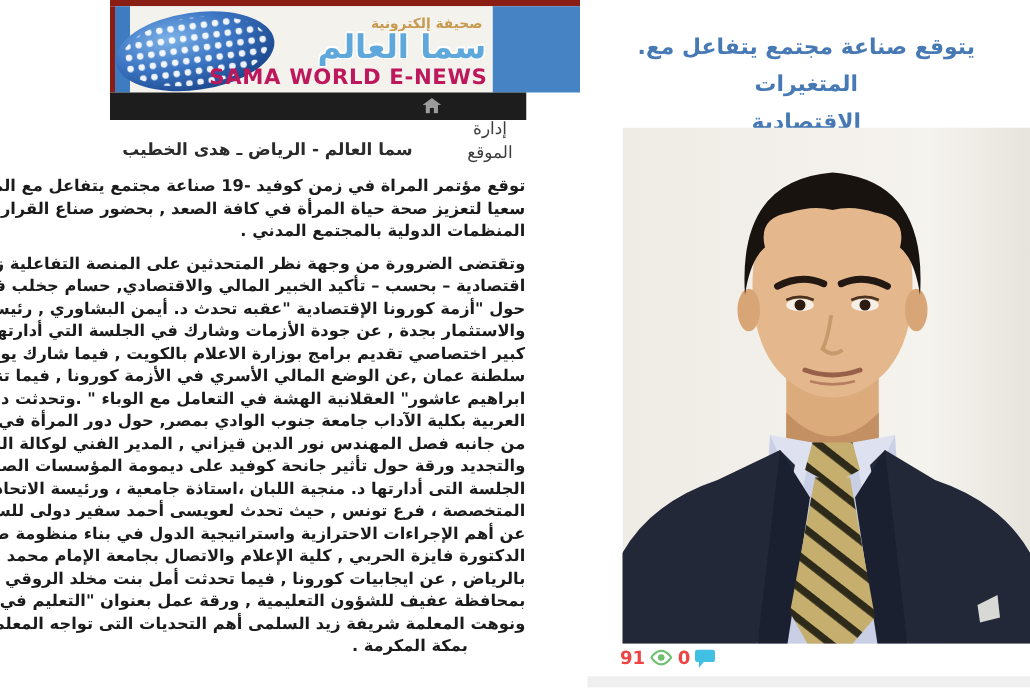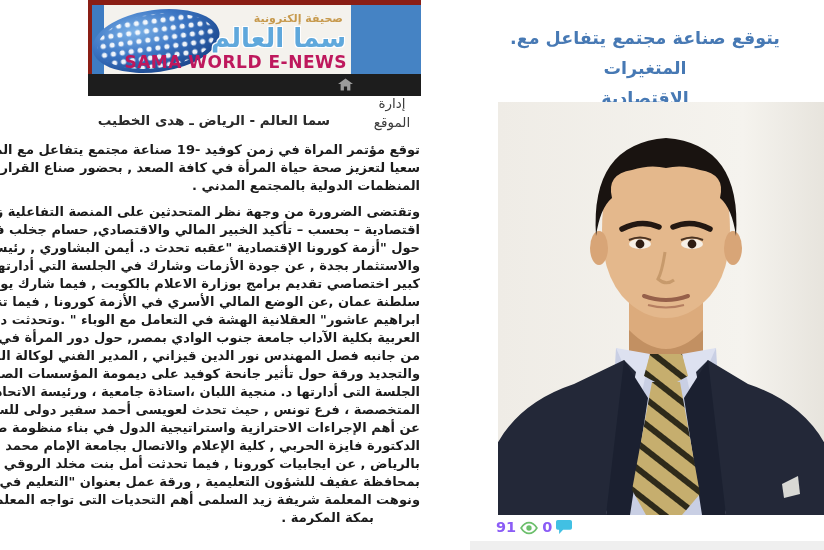--- a/index.html
+++ b/index.html
@@ -1,21 +1,21 @@
 <!DOCTYPE html>
 <html lang="ar"><head>
 <meta charset="utf-8">
 <style>
   * { margin:0; padding:0; box-sizing:border-box; }
   html,body { width:824px; height:550px; overflow:hidden; background:#ffffff;
               font-family:"DejaVu Sans","Liberation Sans",sans-serif; }
   #page { position:relative; width:824px; height:550px; background:#fff; }
 
   
-  #masthead { position:absolute; left:88px; top:0; width:333px; height:74px; display:block; cursor:pointer; text-decoration:none; }
+  #masthead { position:absolute; left:88px; top:0; width:376px; height:74px; display:block; cursor:pointer; text-decoration:none; }
   .red-top  { height:5px; width:100%; background:#8a1e15; }
   .banner-row { display:flex; height:69px; }
   .red-left  { width:4px; background:#8a1e15; }
   .blue-left { width:12px; background:#3e7cc2; }
   .logo-area { position:relative; flex:1; background:#f4f2ed; overflow:visible; }
   .blue-right{ width:70px; background:#4583c4; }
   .globe { position:absolute; left:-14px; top:3px; }
   .tagline { position:absolute; top:7px; right:8px; font-size:11px; font-weight:bold; color:#c79a4e; direction:rtl; white-space:nowrap; }
   .name-ar { position:absolute; top:18px; right:5px; font-size:26px; font-weight:bold; color:#5fa8dc; direction:rtl; white-space:nowrap;
              text-shadow:1px 1px 0 #fff,-1px -1px 0 #fff,1px -1px 0 #fff,-1px 1px 0 #fff; }
@@ -41,22 +41,22 @@
   #article { position:absolute; left:0; top:141px; width:420px; height:402px; overflow:hidden;
              direction:rtl; font-weight:bold; font-size:13px; color:#1b1b1b; }
   .article-line { white-space:nowrap; height:18px; line-height:18px; }
   #p2 { margin-top:8px; }
   #p2 .article-line:last-child { margin-right:46px; }
 
   
   #photo { position:absolute; left:498px; top:102px; width:326px; height:413px; }
 
   
-  #stats { position:absolute; left:496px; top:519px; display:flex; align-items:flex-end; gap:3px;
-           font-size:14.5px; font-weight:bold; color:#8b5cf6; }
+  #stats { position:absolute; left:496px; top:519px; display:flex; align-items:flex-start; gap:3px;
+           font-size:14.5px; font-weight:bold; color:#ef4444; }
   #stats svg { display:block; }
 
   #footer-strip { position:absolute; left:470px; top:541px; width:354px; height:9px; background:#efefef; }
 </style>
 </head>
 <body>
 
 <div id="page">
 
   <a id="masthead">

